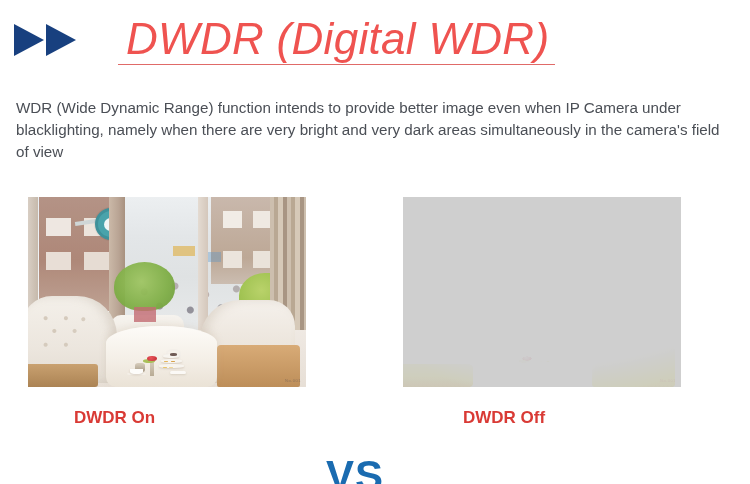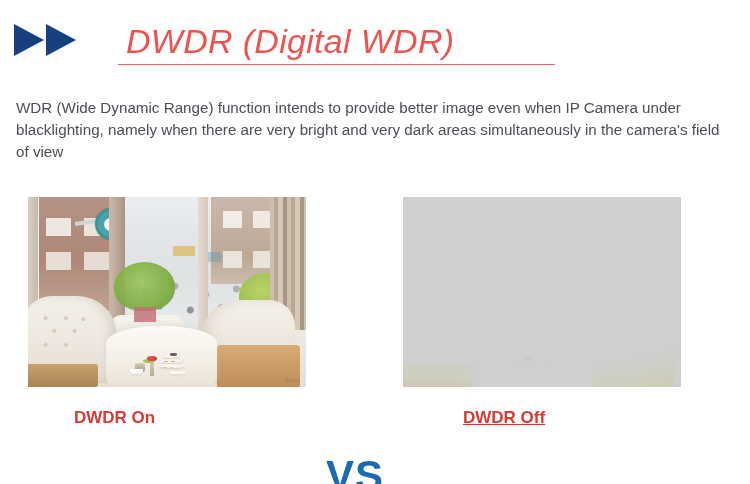--- a/index.html
+++ b/index.html
@@ -28,28 +28,27 @@
     position: absolute;
     left: 14px;
     top: 22px;
     width: 66px;
     height: 36px;
   }
   .page-title {
     position: absolute;
     left: 126px;
     top: 14px;
-    font-size: 34px;
+    font-size: 44px;
     font-style: italic;
     font-weight: 400;
     color: #ef5350;
     letter-spacing: 0.3px;
     white-space: nowrap;
     font-family: "Liberation Sans", sans-serif;
-    margin-top: 8px;
   }
   .title-rule {
     position: absolute;
     left: 118px;
     top: 64px;
     width: 437px;
     height: 1px;
     background: #e06a68;
   }
 
@@ -478,21 +477,21 @@
   .caption {
     position: absolute;
     top: 408px;
     font-size: 17px;
     font-weight: 700;
     color: #d93a35;
     font-family: "Liberation Sans", sans-serif;
     white-space: nowrap;
   }
   .caption-left  { left: 74px; }
-  .caption-right { left: 463px; text-decoration: underline; }
+  .caption-right { left: 463px; }
 </style>
 </head>
 <body>
 
 <div class="header">
 
   <svg class="arrow-icon" viewBox="0 0 66 36">
     <polygon points="0,2 30,18 0,34" fill="#18407f"></polygon>
     <polygon points="32,2 62,18 32,34" fill="#18407f"></polygon>
   </svg>

